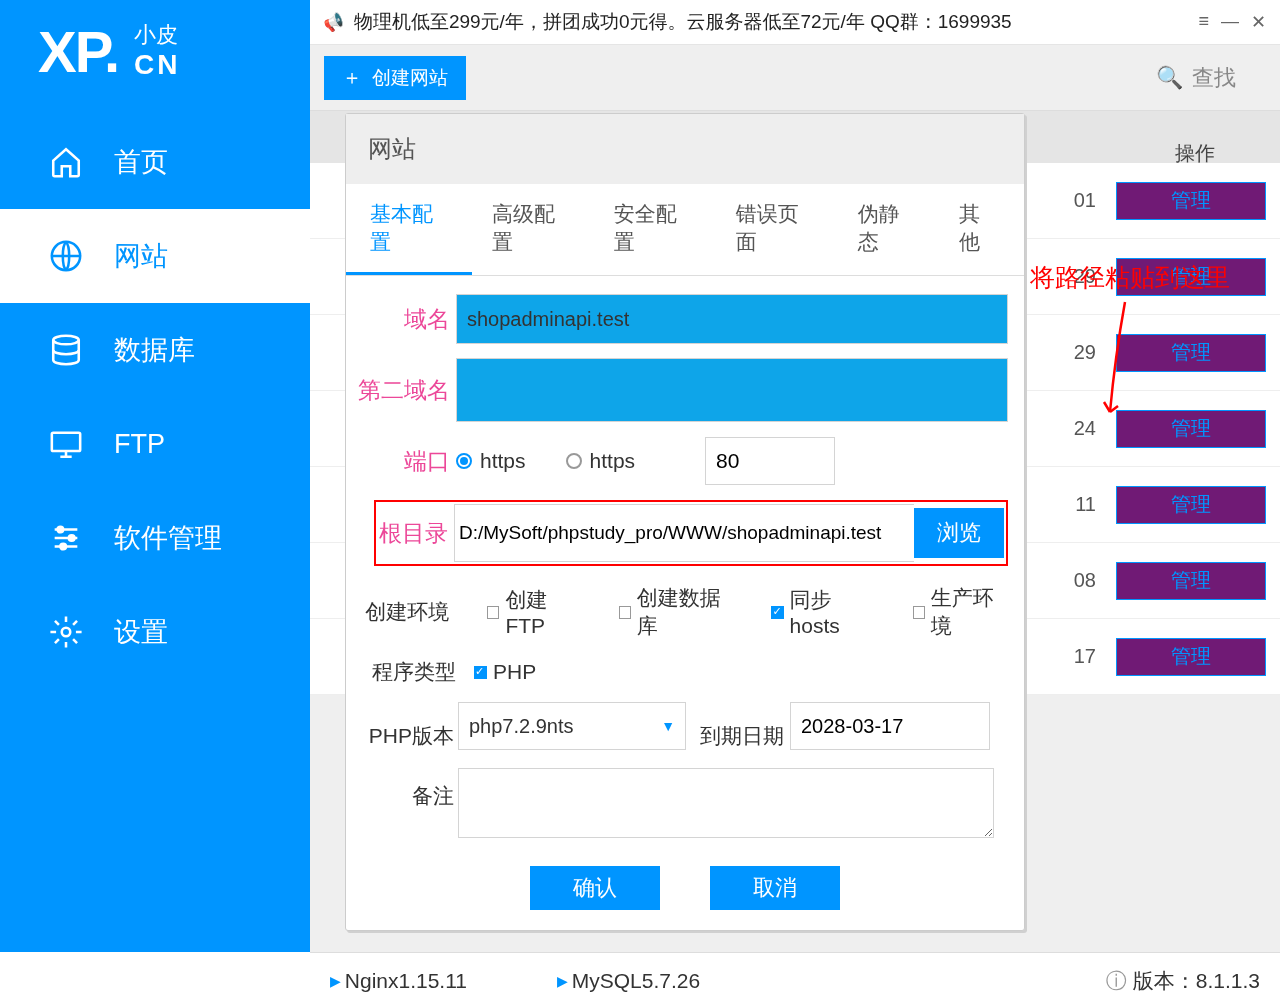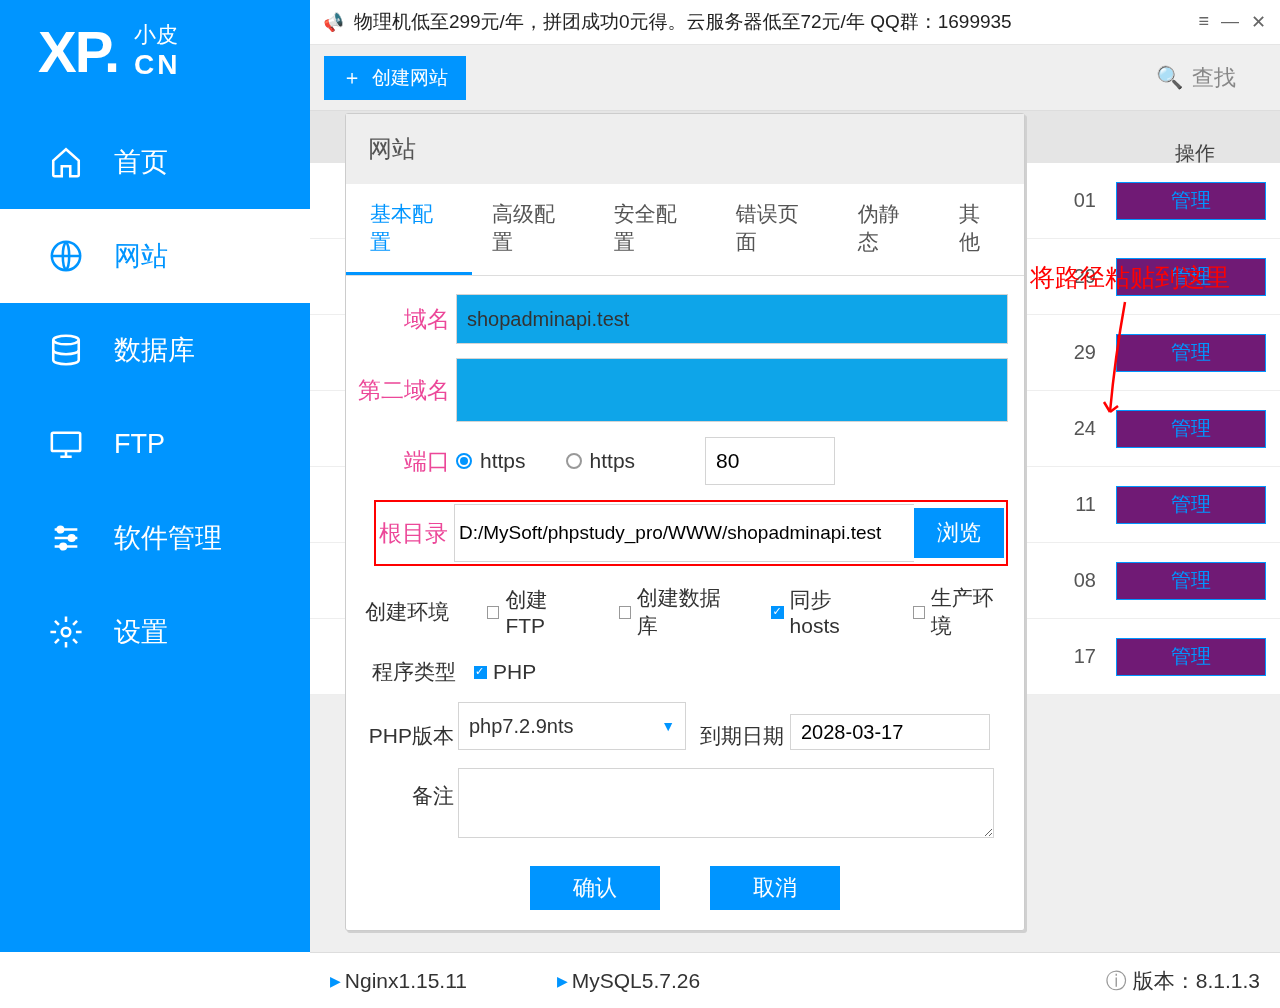--- a/index.html
+++ b/index.html
@@ -76,21 +76,21 @@
 .chkbox.unchecked { border-color: #999; }
 
 .type-row { display: flex; align-items: center; gap: 18px; padding-left: 18px; font-size: 21px; margin-bottom: 16px; }
 .type-row .lbl { width: 92px; text-align: right; }
 
 .php-row { display: flex; align-items: flex-end; padding-left: 18px; font-size: 21px; margin-bottom: 18px; }
 .php-row .lbl { width: 94px; text-align: right; padding-right: 4px; }
 .select { height: 48px; border: 1px solid #d4d4d4; padding: 0 10px; font-size: 20px; width: 228px; background: #fff; display: flex; align-items: center; justify-content: space-between; cursor: pointer; }
 .select .arrow { color: #0095ff; font-size: 14px; }
 .date-lbl { margin-left: 14px; margin-right: 6px; }
-.date-input { width: 200px; height: 36px; border: 1px solid #d4d4d4; padding: 0 10px; font-size: 20px; }
+.date-input { width: 200px; height: 48px; border: 1px solid #d4d4d4; padding: 0 10px; font-size: 20px; }
 
 .remark-row { display: flex; align-items: flex-start; padding-left: 18px; margin-bottom: 10px; }
 .remark-row .lbl { width: 94px; text-align: right; padding-right: 4px; font-size: 21px; padding-top: 14px; }
 .textarea { flex: 1; height: 70px; border: 1px solid #d4d4d4; margin-right: 14px; }
 
 .dialog-buttons { display: flex; justify-content: center; gap: 50px; padding: 12px 0 20px; }
 .btn-primary, .btn-cancel { width: 130px; height: 44px; background: #0095ff; color: #fff; border: none; font-size: 22px; cursor: pointer; }
 
 
 .annotation { position: absolute; color: #ff0000; font-size: 25px; font-weight: 500; pointer-events: none; }

